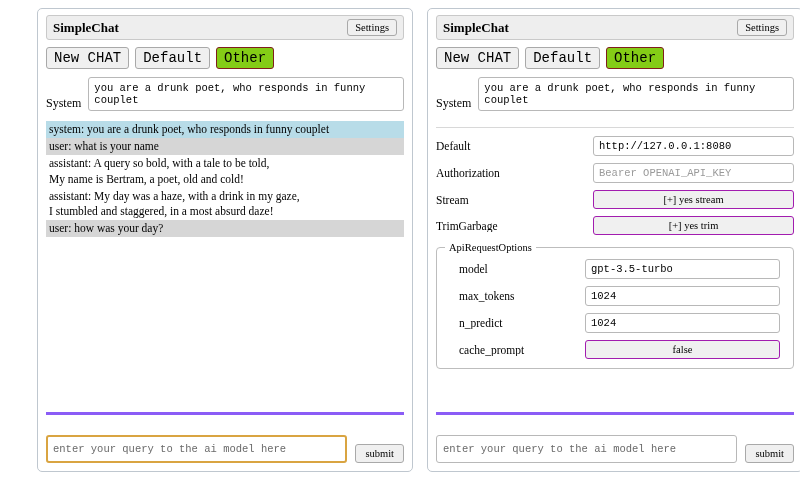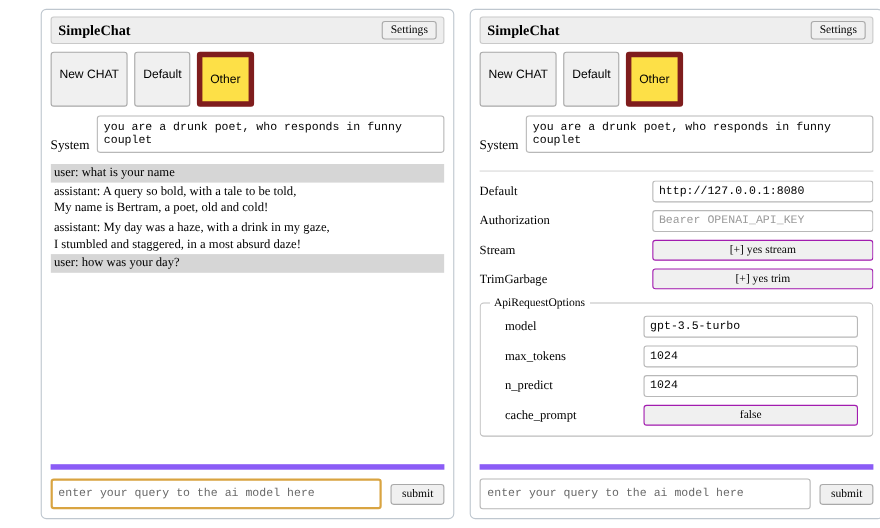--- a/index.html
+++ b/index.html
@@ -59,32 +59,32 @@
     color: #000;
     cursor: pointer;
   }
   
   .btn-row {
     display: flex;
     gap: 6px;
     margin-bottom: 8px;
   }
   .sbtn {
-    font-family: Liberation Sans, sans-serif;
-    font-size: 11px;
+    font-family: Liberation Mono, monospace;
+    font-size: 14px;
     background: #f0f0f0;
     border: 1px solid #a9a9a9;
     border-radius: 3px;
-    padding: 14px 7px;
+    padding: 2px 7px;
     color: #000;
     cursor: pointer;
   }
   .sbtn.selected {
-    background: #fde047;
-    border: 5px solid #7f1d1d;
+    background: #84cc16;
+    border: 1px solid #7f1d1d;
     text-align: right;
   }
   
   .system-row {
     display: flex;
     align-items: flex-end;
     gap: 7px;
     margin-bottom: 10px;
   }
   .system-label {
@@ -117,23 +117,23 @@
     padding: 1px 3px;
     white-space: pre-wrap;
   }
   .msg.system { background: #b8dce8; }
   .msg.user { background: #d6d6d6; }
   .msg.assistant { background: transparent; }
   
   .query-row {
     display: flex;
     gap: 8px;
-    align-items: center;
-    border-top: 5px solid #8b5cf6;
-    padding-top: 8px;
+    align-items: flex-end;
+    border-top: 3px solid #8b5cf6;
+    padding-top: 20px;
   }
   .query-input {
     flex: 1;
     font-family: "Liberation Mono", monospace;
     font-size: 10.5px;
     color: #6a6a6a;
     border: 1px solid #b8b8b8;
     border-radius: 3px;
     background: #fff;
     padding: 7px 6px;
@@ -257,20 +257,21 @@
       <div class="sbtn">Default</div>
       <div class="sbtn selected">Other</div>
     </div>
 
     <div class="system-row">
       <div class="system-label">System</div>
       <div class="system-input">you are a drunk poet, who responds in funny couplet</div>
     </div>
 
     <div class="chat-area">
+      <div class="msg system">system: you are a drunk poet, who responds in funny couplet</div>
       <div class="msg user">user: what is your name</div>
       <div class="msg assistant">assistant: A query so bold, with a tale to be told,
 My name is Bertram, a poet, old and cold!</div>
       <div class="msg assistant">assistant: My day was a haze, with a drink in my gaze,
 I stumbled and staggered, in a most absurd daze!</div>
       <div class="msg user">user: how was your day?</div>
     </div>
 
     <div class="query-row">
       <div class="query-input focused">enter your query to the ai model here</div>

